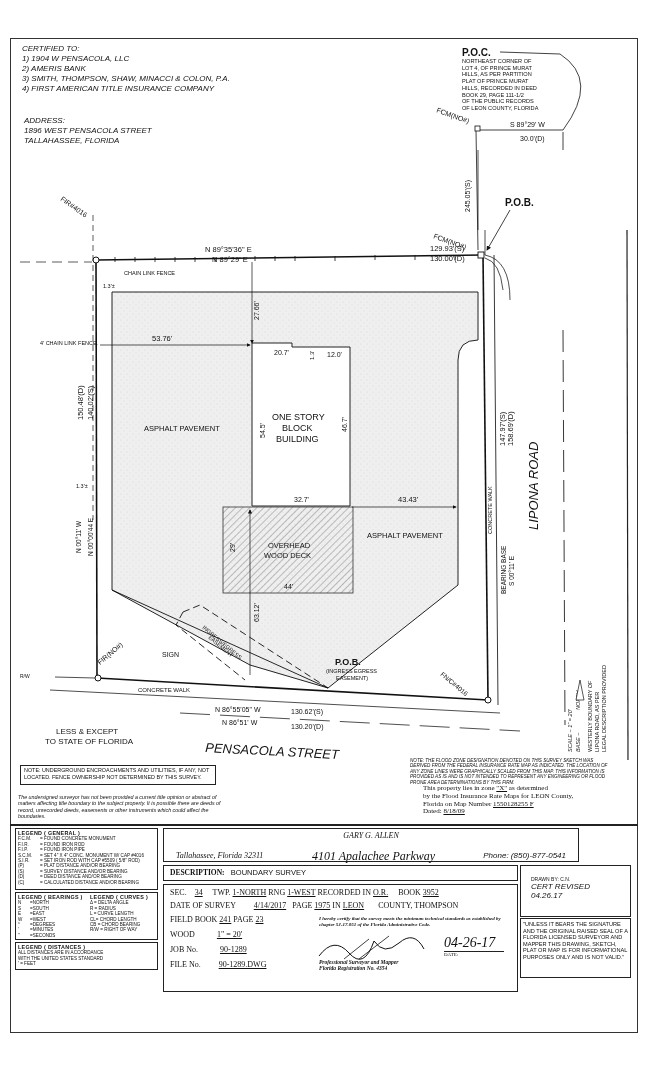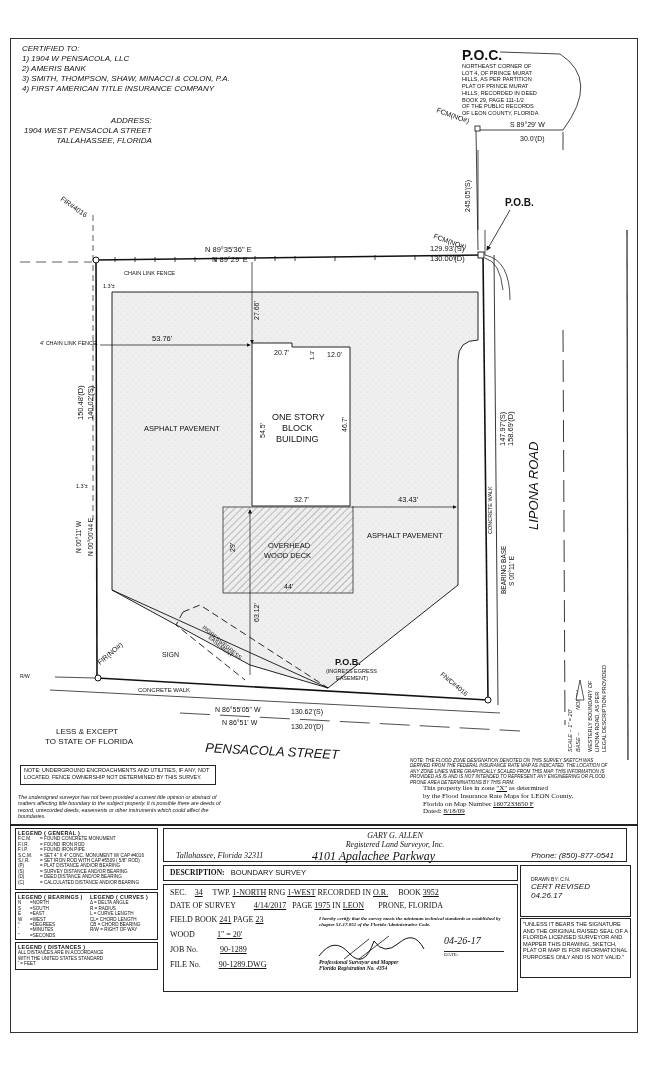--- a/index.html
+++ b/index.html
@@ -21,28 +21,28 @@
 
 <div class="sheet"></div>
 
 <div class="abs it t8" style="left:22px;top:44px;">
   <div>CERTIFIED TO:</div>
   <div>1) 1904 W PENSACOLA, LLC</div>
   <div>2) AMERIS BANK</div>
   <div>3) SMITH, THOMPSON, SHAW, MINACCI &amp; COLON, P.A.</div>
   <div>4) FIRST AMERICAN TITLE INSURANCE COMPANY</div>
 </div>
-<div class="abs it t8" style="left:24px;top:116px;text-align:right;">
+<div class="abs it t8" style="left:24px;top:116px;">
   <div>ADDRESS:</div>
-  <div>1904 WEST PENSACOLA STREET</div>
+  <div>1896 WEST PENSACOLA STREET</div>
   <div>TALLAHASSEE, FLORIDA</div>
 </div>
 
 <div class="abs" style="left:462px;top:47px;">
-  <div style="font-size:14px;font-weight:bold;">P.O.C.</div>
+  <div style="font-size:10px;font-weight:bold;">P.O.C.</div>
   <div class="t6" style="font-size:5.6px;line-height:6.7px;">
     <div>NORTHEAST CORNER OF</div>
     <div>LOT 4, OF PRINCE MURAT</div>
     <div>HILLS, AS PER PARTITION</div>
     <div>PLAT OF PRINCE MURAT</div>
     <div>HILLS, RECORDED IN DEED</div>
     <div>BOOK 29, PAGE 111-1/2</div>
     <div>OF THE PUBLIC RECORDS</div>
     <div>OF LEON COUNTY, FLORIDA</div>
   </div>
@@ -221,21 +221,21 @@
 
 <div class="box" style="left:20px;top:765px;width:196px;height:20px;padding:1px 3px;font-size:5.4px;line-height:6.5px;">
   <span>NOTE: UNDERGROUND ENCROACHMENTS AND UTILITIES, IF ANY, NOT LOCATED. FENCE OWNERSHIP NOT DETERMINED BY THIS SURVEY.</span>
 </div>
 <div class="abs it" style="left:18px;top:794px;width:210px;font-size:5.3px;line-height:6.4px;">The undersigned surveyor has not been provided a current title opinion or abstract of matters affecting title boundary to the subject property. It is possible there are deeds of record, unrecorded deeds, easements or other instruments which could affect the boundaries.</div>
 
 <div class="abs it" style="left:410px;top:758px;width:200px;font-size:4.6px;line-height:5.4px;">NOTE: THE FLOOD ZONE DESIGNATION DENOTED ON THIS SURVEY SKETCH WAS DERIVED FROM THE FEDERAL INSURANCE RATE MAP AS INDICATED. THE LOCATION OF ANY ZONE LINES WERE GRAPHICALLY SCALED FROM THIS MAP. THIS INFORMATION IS PROVIDED AS IS AND IS NOT INTENDED TO REPRESENT ANY ENGINEERING OR FLOOD PRONE AREA DETERMINATIONS BY THIS FIRM.</div>
 <div class="abs serif" style="left:423px;top:785px;width:200px;font-size:7px;line-height:7.8px;">
   <div><span>This property lies in zone</span> <span class="u">"X"</span> <span>as determined</span></div>
   <div><span>by the Flood Insurance Rate Maps for</span> <span>LEON</span> <span>County,</span></div>
-  <div><span>Florida on Map Number</span> <span class="u">1607233650 F</span></div>
+  <div><span>Florida on Map Number</span> <span class="u">1550128255 F</span></div>
   <div><span>Dated:</span> <span class="u">8/18/09</span></div>
 </div>
 
 <div class="abs" style="left:10px;top:824px;width:628px;height:2px;background:#222;"></div>
 
 <div class="box" style="left:15px;top:828px;width:143px;height:62px;padding:2px;font-size:4.6px;line-height:5.4px;">
   <div class="legend-title" style="font-size:5.4px;">LEGEND      ( GENERAL )</div>
   <div class="row">
       <span style="width:22px">F.C.M.</span>
       <span>= FOUND CONCRETE MONUMENT</span>
@@ -317,23 +317,22 @@
     </div>
   </div>
 </div>
 <div class="box" style="left:15px;top:942px;width:143px;height:28px;padding:2px;font-size:4.6px;line-height:5.4px;">
   <div class="legend-title" style="font-size:5.4px;">LEGEND   ( DISTANCES )</div>
   <div>ALL DISTANCES ARE IN ACCORDANCE</div>
   <div>WITH THE UNITED STATES STANDARD</div>
   <div>' = FEET</div>
 </div>
 
-<div class="box" style="left:163px;top:828px;width:464px;height:34px;">
+<div class="box" style="left:163px;top:828px;width:416px;height:34px;">
   <div class="abs it serif" style="left:0;width:100%;top:2px;text-align:center;font-size:8px;line-height:9px;">GARY G. ALLEN</div>
-  <div class="abs it serif" style="left:0;width:100%;top:11px;text-align:center;font-size:8px;line-height:9px;">Registered Land Surveyor, Inc.</div>
   <div class="abs it serif" style="left:148px;top:20px;font-size:12px;">4101 Apalachee Parkway</div>
   <div class="abs it serif" style="left:12px;top:22px;font-size:8px;">Tallahassee, Florida 32311</div>
   <div class="abs it" style="right:12px;top:22px;font-size:8px;margin-left:32px;">Phone: (850)-877-0541</div>
 </div>
 
 <div class="box" style="left:163px;top:865px;width:355px;height:16px;font-size:7.5px;line-height:14px;padding-left:6px;">
   <span class="serif" style="font-weight:bold;">DESCRIPTION:</span>
   &nbsp;&nbsp;<span>BOUNDARY SURVEY</span>
 </div>
 
@@ -351,39 +350,39 @@
     <span>SEC.</span><span class="u" style="padding:0 8px">34</span>
     <span>TWP.</span> <span class="u">1-NORTH</span>
     <span>RNG</span> <span class="u">1-WEST</span>
     <span>RECORDED IN</span> <span class="u" style="padding-right:8px">O.R.</span>
     <span>BOOK</span> <span class="u">3952</span>
   </div>
   <div class="abs" style="left:6px;top:16px;white-space:nowrap;">
     <span>DATE OF SURVEY</span> <span class="u" style="padding:0 4px 0 16px">4/14/2017</span>
     <span>PAGE</span> <span class="u">1975</span>
     <span>IN</span> <span class="u" style="padding-right:12px">LEON</span>
-    <span>PRONE, FLORIDA</span>
+    <span>COUNTY, THOMPSON</span>
   </div>
   <div class="abs" style="left:6px;top:30px;white-space:nowrap;">
     <span>FIELD BOOK</span> <span class="u">241</span>
     <span>PAGE</span> <span class="u">23</span>
   </div>
   <div class="abs" style="left:6px;top:45px;white-space:nowrap;">
     <span>WOOD</span> <span class="u" style="padding:0 20px">1" = 20'</span>
   </div>
   <div class="abs" style="left:6px;top:60px;white-space:nowrap;">
     <span>JOB No.</span> <span class="u" style="padding:0 20px">90-1289</span>
   </div>
   <div class="abs" style="left:6px;top:75px;white-space:nowrap;">
     <span>FILE No.</span> <span class="u" style="padding:0 16px">90-1289.DWG</span>
   </div>
   <div class="abs it" style="left:155px;top:31px;width:195px;font-size:5px;line-height:5.6px;font-weight:bold;">I hereby certify that the survey meets the minimum technical standards as established by chapter 5J-17.051 of the Florida Administrative Code.</div>
   <svg class="abs" style="left:150px;top:46px;" width="140" height="30">
     <path d="M5,25 Q20,5 35,22 T60,10 Q70,25 85,12 T110,18" fill="none" stroke="#111" stroke-width="1"></path>
     <path d="M30,28 L55,8 M45,28 L75,5" fill="none" stroke="#111" stroke-width="0.8"></path>
   </svg>
-  <div class="abs it" style="left:280px;top:50px;font-size:10px;">04-26-17</div>
+  <div class="abs it" style="left:280px;top:50px;font-size:14px;">04-26-17</div>
   <div class="abs" style="left:280px;top:66px;width:60px;border-top:1px solid #222;font-size:5px;">DATE:</div>
   <div class="abs it" style="left:155px;top:74px;font-size:5.5px;line-height:6.4px;font-weight:bold;">
     <div>Professional Surveyor and Mapper</div>
     <div>Florida Registration No. 4354</div>
   </div>
 </div>
 
 </body></html>

